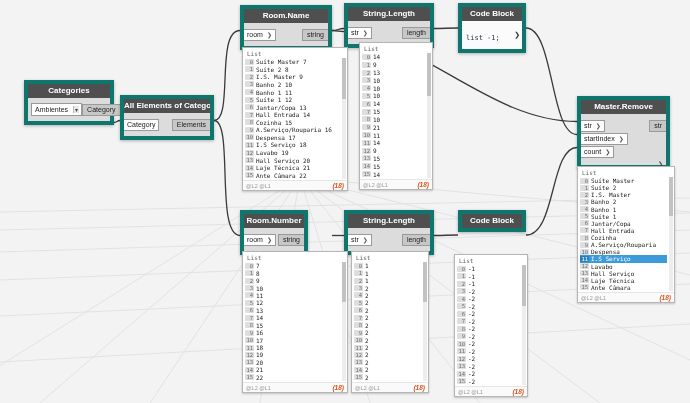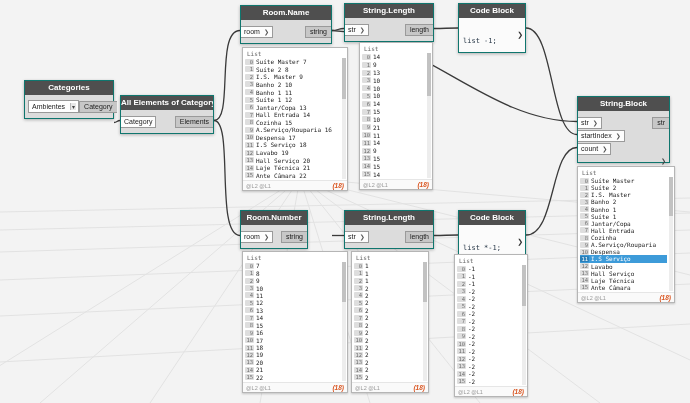--- a/index.html
+++ b/index.html
@@ -3,34 +3,34 @@
 <meta charset="utf-8">
 <style>
   * { margin:0; padding:0; box-sizing:border-box; }
   html,body { width:690px; height:403px; overflow:hidden; }
   body { font-family:"Liberation Sans",sans-serif; background:var(--canvas-bg,#f3f3f3); position:relative; }
   #canvas { position:absolute; inset:0; }
   svg.layer { position:absolute; left:0; top:0; }
   .gline { stroke:var(--grid-line,#e2e2e2); stroke-width:1; }
   .wire { stroke:var(--wire,#3a3a3a); stroke-width:1.3; fill:none; }
 
-  .node { position:absolute; background:var(--node-body,#dcdcdc); border:1px solid #0f766e;
+  .node { position:absolute; background:var(--node-body,#dcdcdc); border:4px solid #0f766e;
           box-shadow:0 1px 3px rgba(0,0,0,.28); }
   .nheader { background:var(--node-header,#4f4f4f); color:#fff; font-size:8px; font-weight:bold;
              text-align:center; height:14px; line-height:14px; white-space:nowrap; overflow:hidden; }
   .nbody { position:relative; padding:5px 0 5px 0; }
   .prow { display:flex; justify-content:space-between; align-items:center; height:13px; }
   .port { font-size:7px; color:#1d1d1d; height:12px; display:flex; align-items:center; white-space:nowrap; }
   .port.in { background:#fdfdfd; border:1px solid #9a9a9a; border-left:none; padding:0 3px; gap:4px; }
   .port.out { background:var(--port-out,#c7c7c7); border:1px solid #9a9a9a; border-right:none; padding:0 4px; margin-left:auto; }
   .pchev { color:#555; font-size:6px; }
   .dropdown { background:#fff; border:1px solid #999; height:13px; display:flex; align-items:center;
               font-size:7px; padding:0 2px 0 3px; margin-left:3px; gap:5px; color:#222; }
   .ddarrow { font-size:6px; color:#444; background:#e8e8e8; border-left:1px solid #bbb; padding:0 1px; }
-  .codebody { background:#fbfbfb; padding:11px 12px 5px 4px; }
+  .codebody { background:#fbfbfb; padding:5px 12px 5px 4px; }
   .code { font-family:"DejaVu Sans Mono",monospace; font-size:7px; color:#253545; white-space:nowrap; }
   .outchev { position:absolute; right:2px; top:50%; transform:translateY(-50%); font-size:7px; color:#333; }
   .lacing { position:absolute; right:3px; bottom:-2px; font-size:6px; color:#444; }
 
   .preview { position:absolute; background:#fff; border:1px solid #b5b5b5; box-shadow:0 1px 2px rgba(0,0,0,.2); }
   .plabel { font-size:6px; color:#666; padding:2px 0 0 4px; height:10px;
             font-family:"DejaVu Sans Mono",monospace; }
   .prows { position:absolute; top:10px; bottom:11px; left:2px; right:7px; overflow:hidden;
            display:flex; flex-direction:column; }
   .lrow { flex:1 1 0; min-height:0; display:flex; align-items:center; gap:2px; }
@@ -177,28 +177,24 @@
         </div>
         <div class="port out">
           <span>length</span>
         </div>
       </div>
     </div>
   </div>
 
   <div class="node" style="left:458px;top:210px;width:68px">
     <div class="nheader">Code Block</div>
-    <div class="nbody codebody">
-      <span class="code">list *-1;</span>
-      <span class="outchev">❯</span>
-    </div>
   </div>
 
   <div class="node" style="left:577px;top:96px;width:93px">
-    <div class="nheader">String.Block</div>
+    <div class="nheader">Master.Remove</div>
     <div class="nbody" style="padding-bottom:7px">
       <div class="prow">
         <div class="port in">
           <span>str</span>
           <span class="pchev">❯</span>
         </div>
         <div class="port out">
           <span>str</span>
         </div>
       </div>

